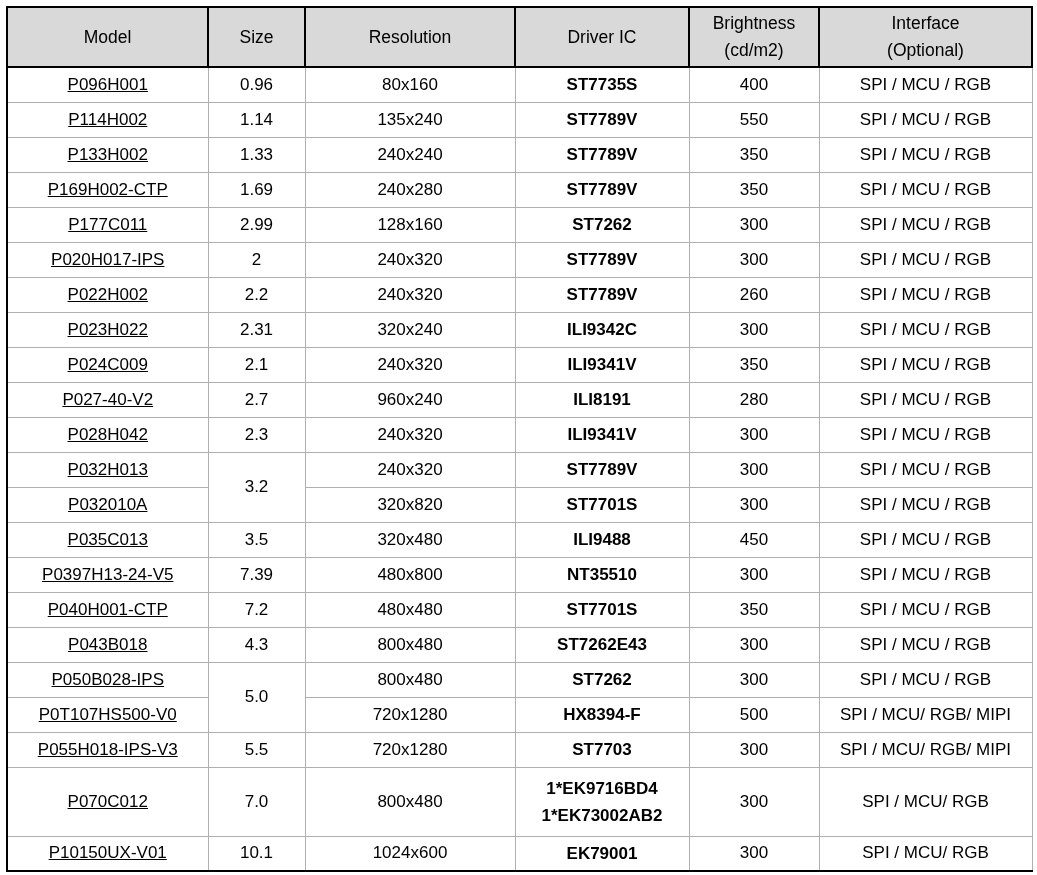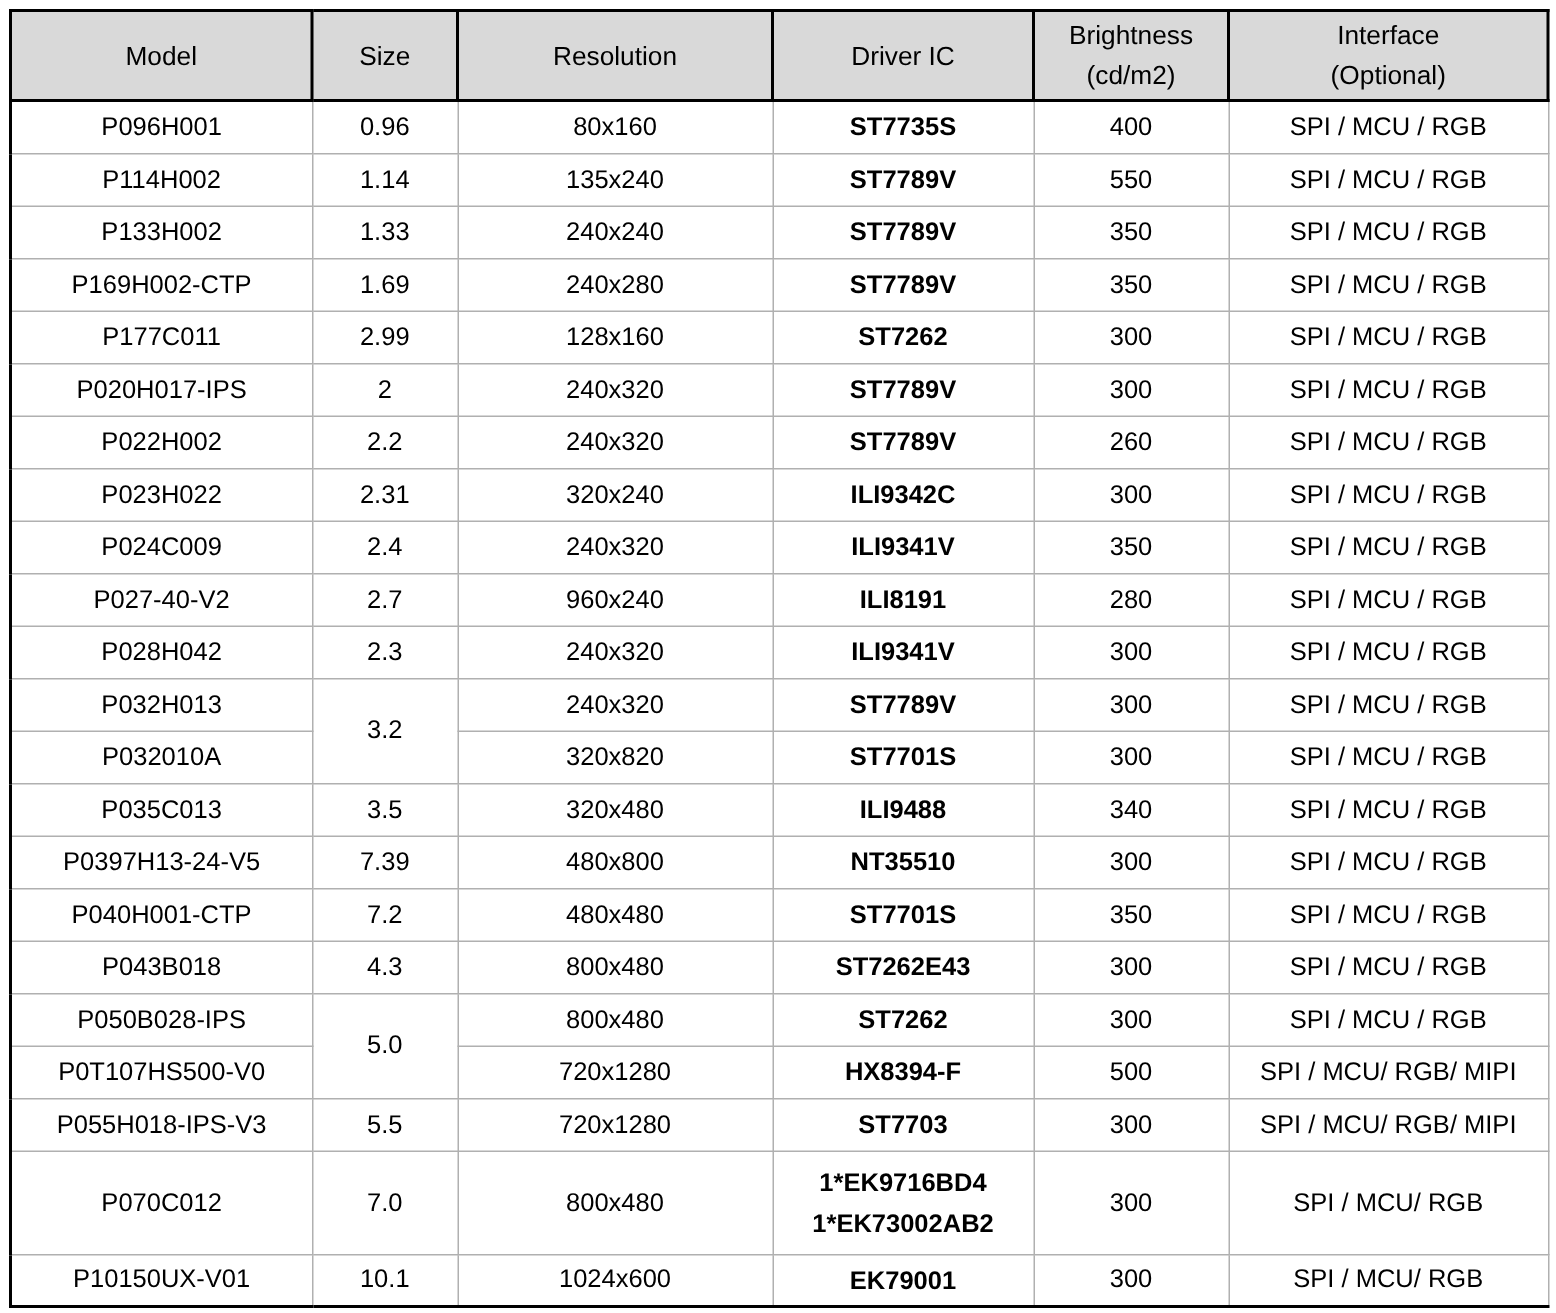--- a/index.html
+++ b/index.html
@@ -47,21 +47,21 @@
     height:35px;
     padding:0 8px;
     font-size:17px;
     text-align:center;
     vertical-align:middle;
     overflow:hidden;
     white-space:nowrap;
   }
   tbody td div{line-height:27px;font-weight:bold;}
   tbody tr.tall td{height:69px;}
-  tbody td:first-child{border-left:2px solid var(--border-dark);}
+  tbody td:first-child{border-left:2px solid var(--border-dark);text-decoration:underline;}
   tbody tr:last-child td{border-bottom:2px solid var(--border-dark);margin-top:18px;}
 </style>
 </head>
 <body>
 
 <div class="page">
   <table>
     <colgroup>
       <col class="c-model">
         <col class="c-size">
@@ -170,21 +170,21 @@
           <td>2.31</td>
           <td>320x240</td>
           <td>
             <div>ILI9342C</div>
           </td>
           <td>300</td>
           <td>SPI / MCU / RGB</td>
         </tr>
         <tr>
           <td>P024C009</td>
-          <td>2.4</td>
+          <td>2.1</td>
           <td>240x320</td>
           <td>
             <div>ILI9341V</div>
           </td>
           <td>350</td>
           <td>SPI / MCU / RGB</td>
         </tr>
         <tr>
           <td>P027-40-V2</td>
           <td>2.7</td>
@@ -224,21 +224,21 @@
           <td>300</td>
           <td>SPI / MCU / RGB</td>
         </tr>
         <tr>
           <td>P035C013</td>
           <td>3.5</td>
           <td>320x480</td>
           <td>
             <div>ILI9488</div>
           </td>
-          <td>340</td>
+          <td>450</td>
           <td>SPI / MCU / RGB</td>
         </tr>
         <tr>
           <td>P0397H13-24-V5</td>
           <td>7.39</td>
           <td>480x800</td>
           <td>
             <div>NT35510</div>
           </td>
           <td>300</td>

